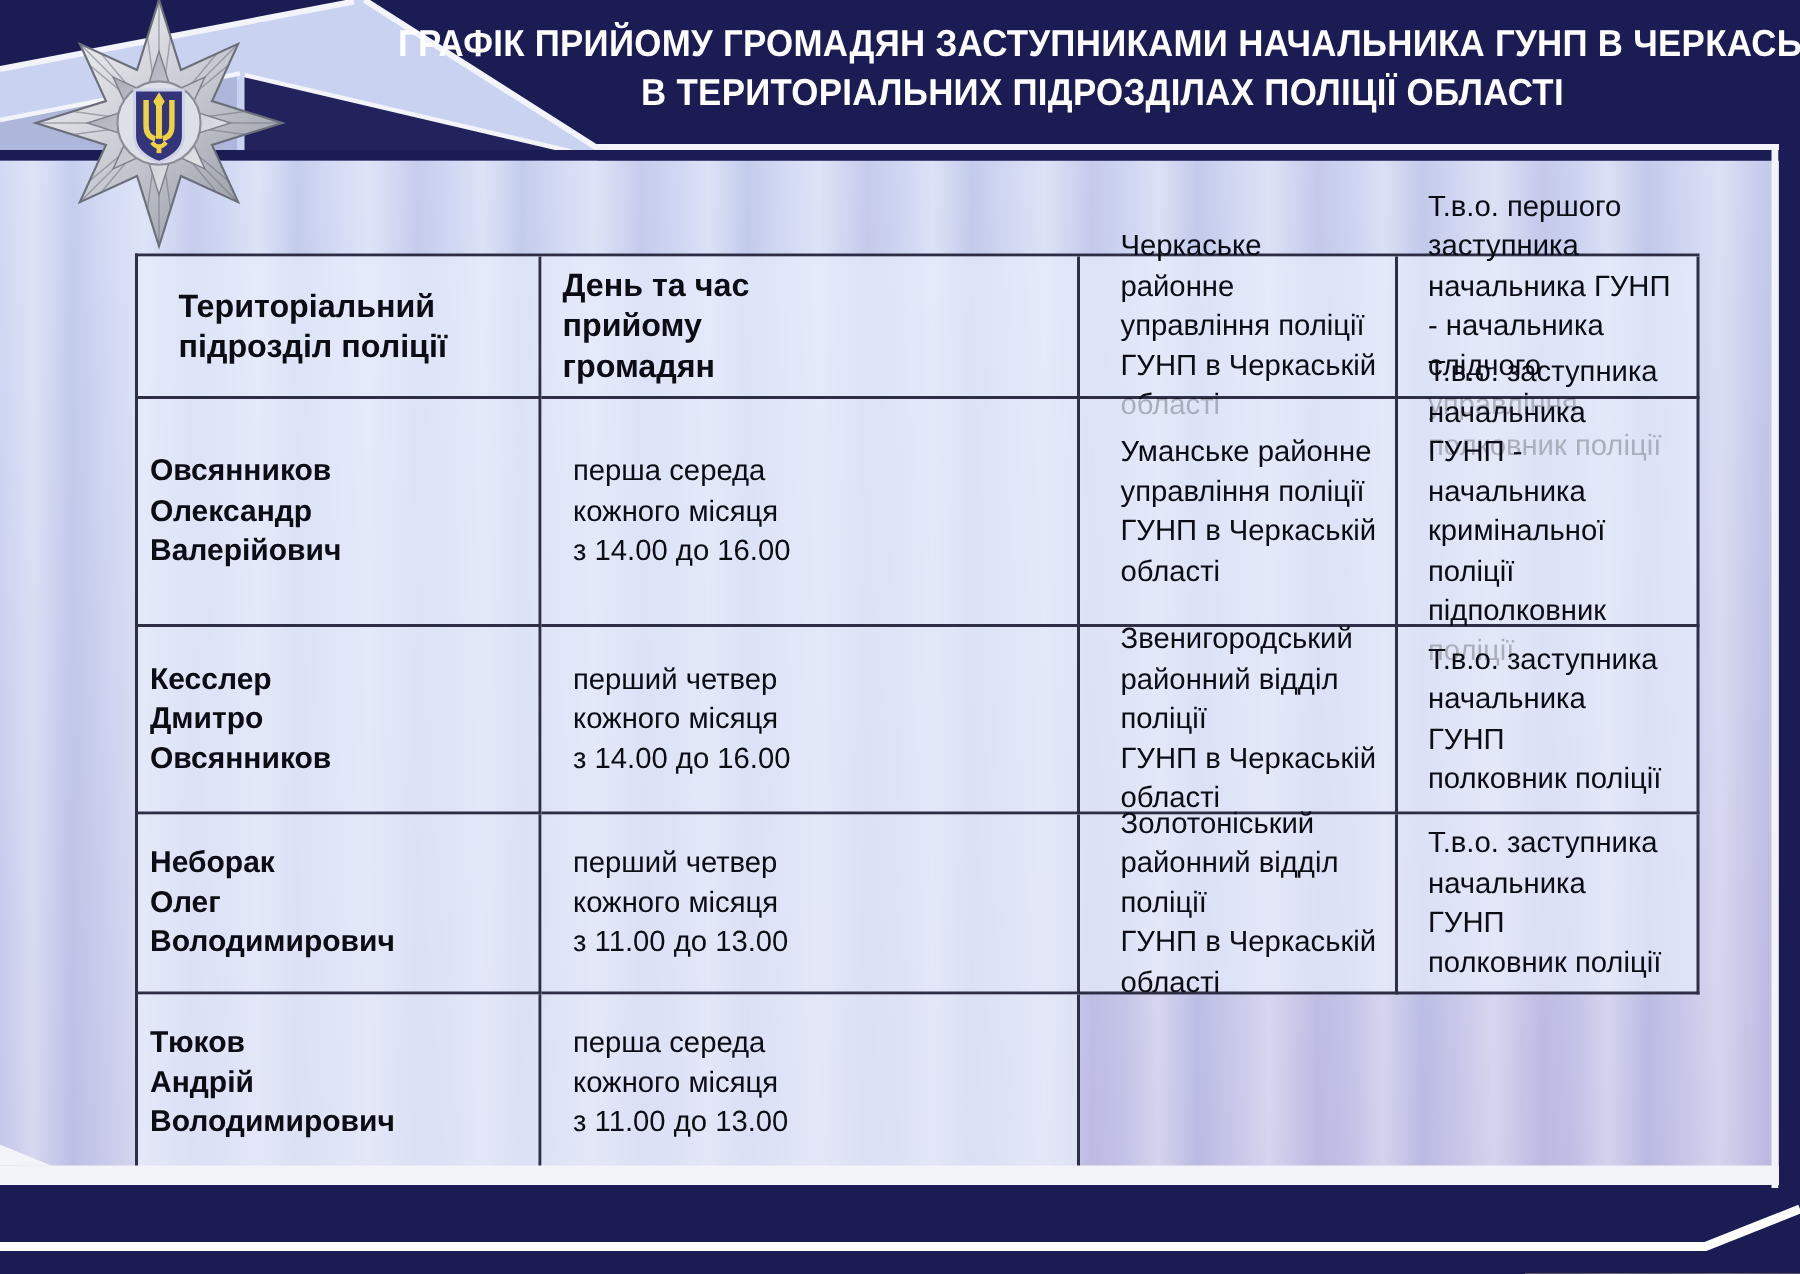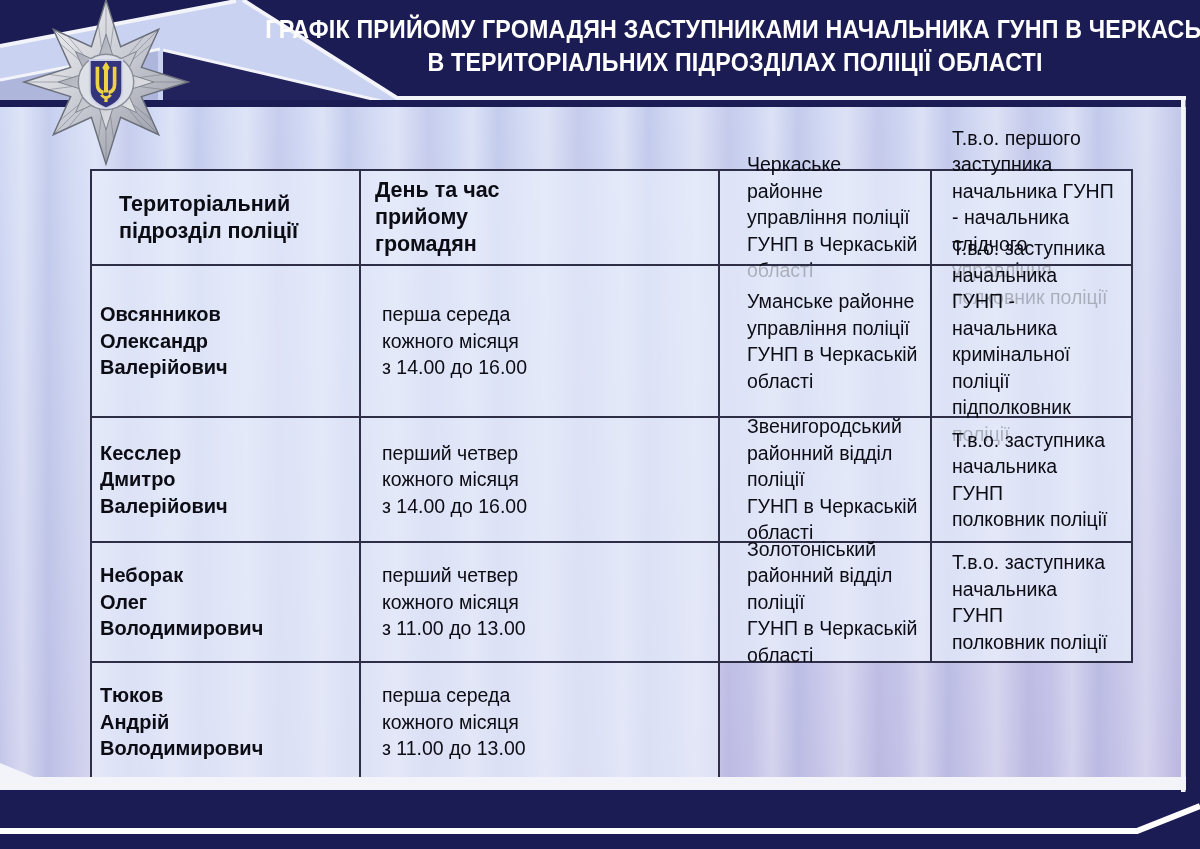--- a/index.html
+++ b/index.html
@@ -171,21 +171,21 @@
     <div class="td c-unit">Уманське районне
 управління поліції
 ГУНП в Черкаській
 області</div>
     <div class="td c-pos">Т.в.о. заступника начальника
 ГУНП - начальника
 кримінальної поліції
 підполковник поліції</div>
     <div class="td c-name">Кесслер
 Дмитро
-Валерійович</div>
+Овсянников</div>
     <div class="td c-time">перший четвер
 кожного місяця
 з 14.00 до 16.00</div>
 
     <div class="td c-unit">Звенигородський
 районний відділ поліції
 ГУНП в Черкаській
 області</div>
     <div class="td c-pos">Т.в.о. заступника начальника
 ГУНП

